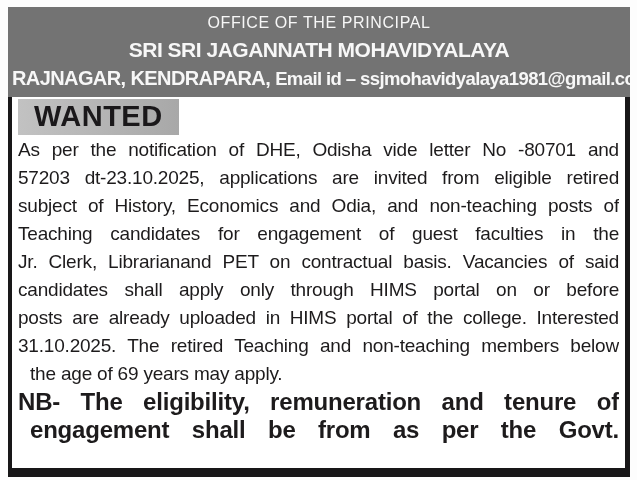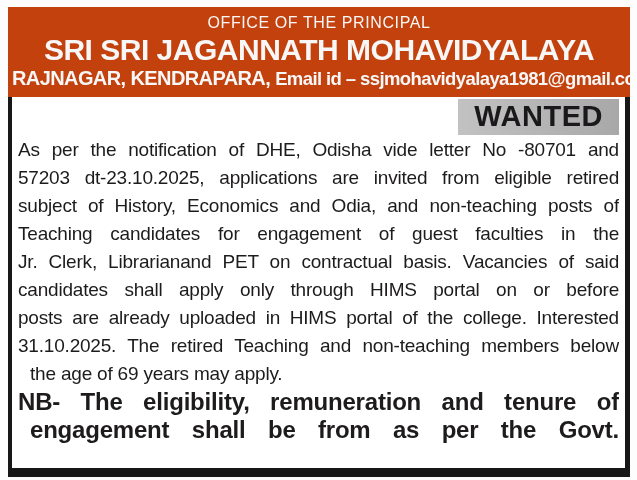--- a/index.html
+++ b/index.html
@@ -18,35 +18,35 @@
     box-sizing: border-box;
     width: 637px;
     height: 480px;
     padding: 7px 7px 3px 8px;
     background: #fdfdfd;
   }
   
   .banner {
     box-sizing: border-box;
     height: 90px;
-    background: #c2410c;
+    background: #737373;
     color: #f7f7f7;
     text-align: center;
     padding: 6px 4px 6px;
     overflow: hidden;
   }
   .office-line {
     font-size: 16px;
     line-height: 20px;
     font-weight: 400;
     letter-spacing: 0.6px;
     white-space: nowrap;
   }
   .college-name {
-    font-size: 30px;
+    font-size: 21px;
     line-height: 33px;
     font-weight: 700;
     letter-spacing: -0.5px;
     white-space: nowrap;
   }
   .address-line {
     font-size: 20px;
     line-height: 25px;
     font-weight: 700;
     letter-spacing: -0.6px;
@@ -60,21 +60,21 @@
     box-sizing: border-box;
     height: 380px;
     background: #ffffff;
     border-left: 4px solid #181718;
     border-right: 5px solid #181718;
     border-bottom: 9px solid #181718;
     padding: 2px 6px 0 6px;
     overflow: hidden;
   }
   .wanted-row {
-    text-align: right;
+    text-align: left;
     height: 37px;
     text-decoration: underline;
   }
   .wanted-title {
     display: inline-block;
     background: linear-gradient(90deg, #c2c2c2 0%, #b4b4b4 55%, #a8a8a8 100%);
     color: #1a181a;
     font-weight: 700;
     font-size: 29px;
     line-height: 33px;

